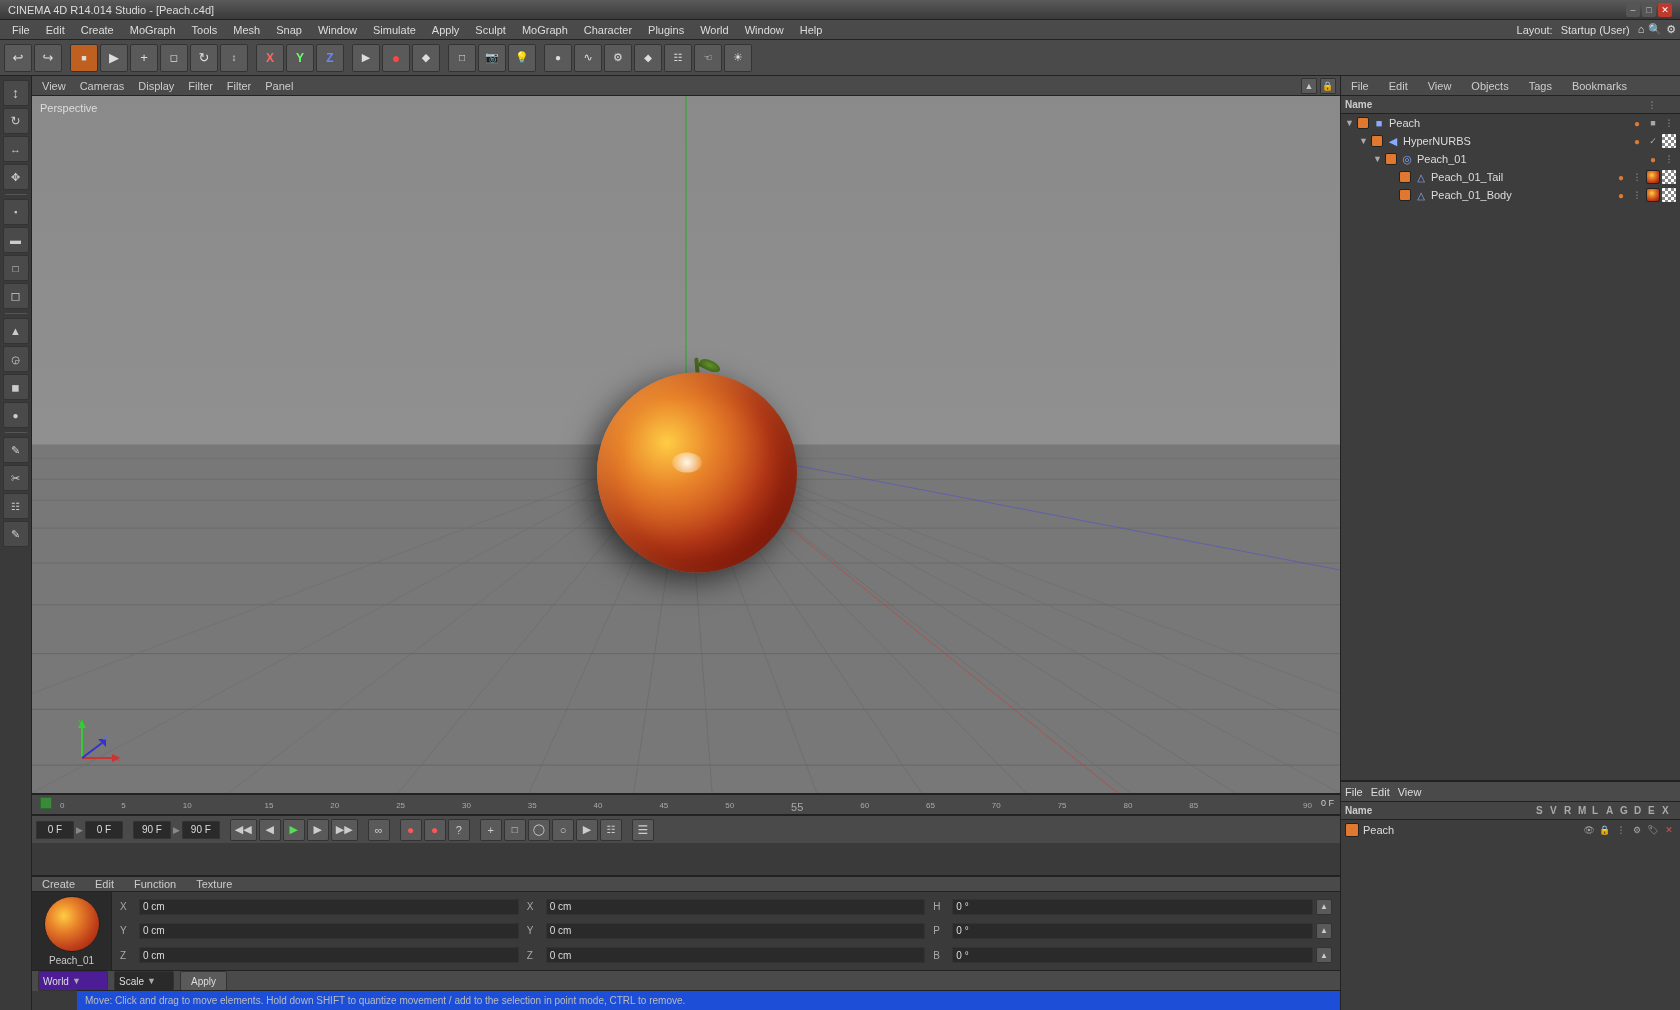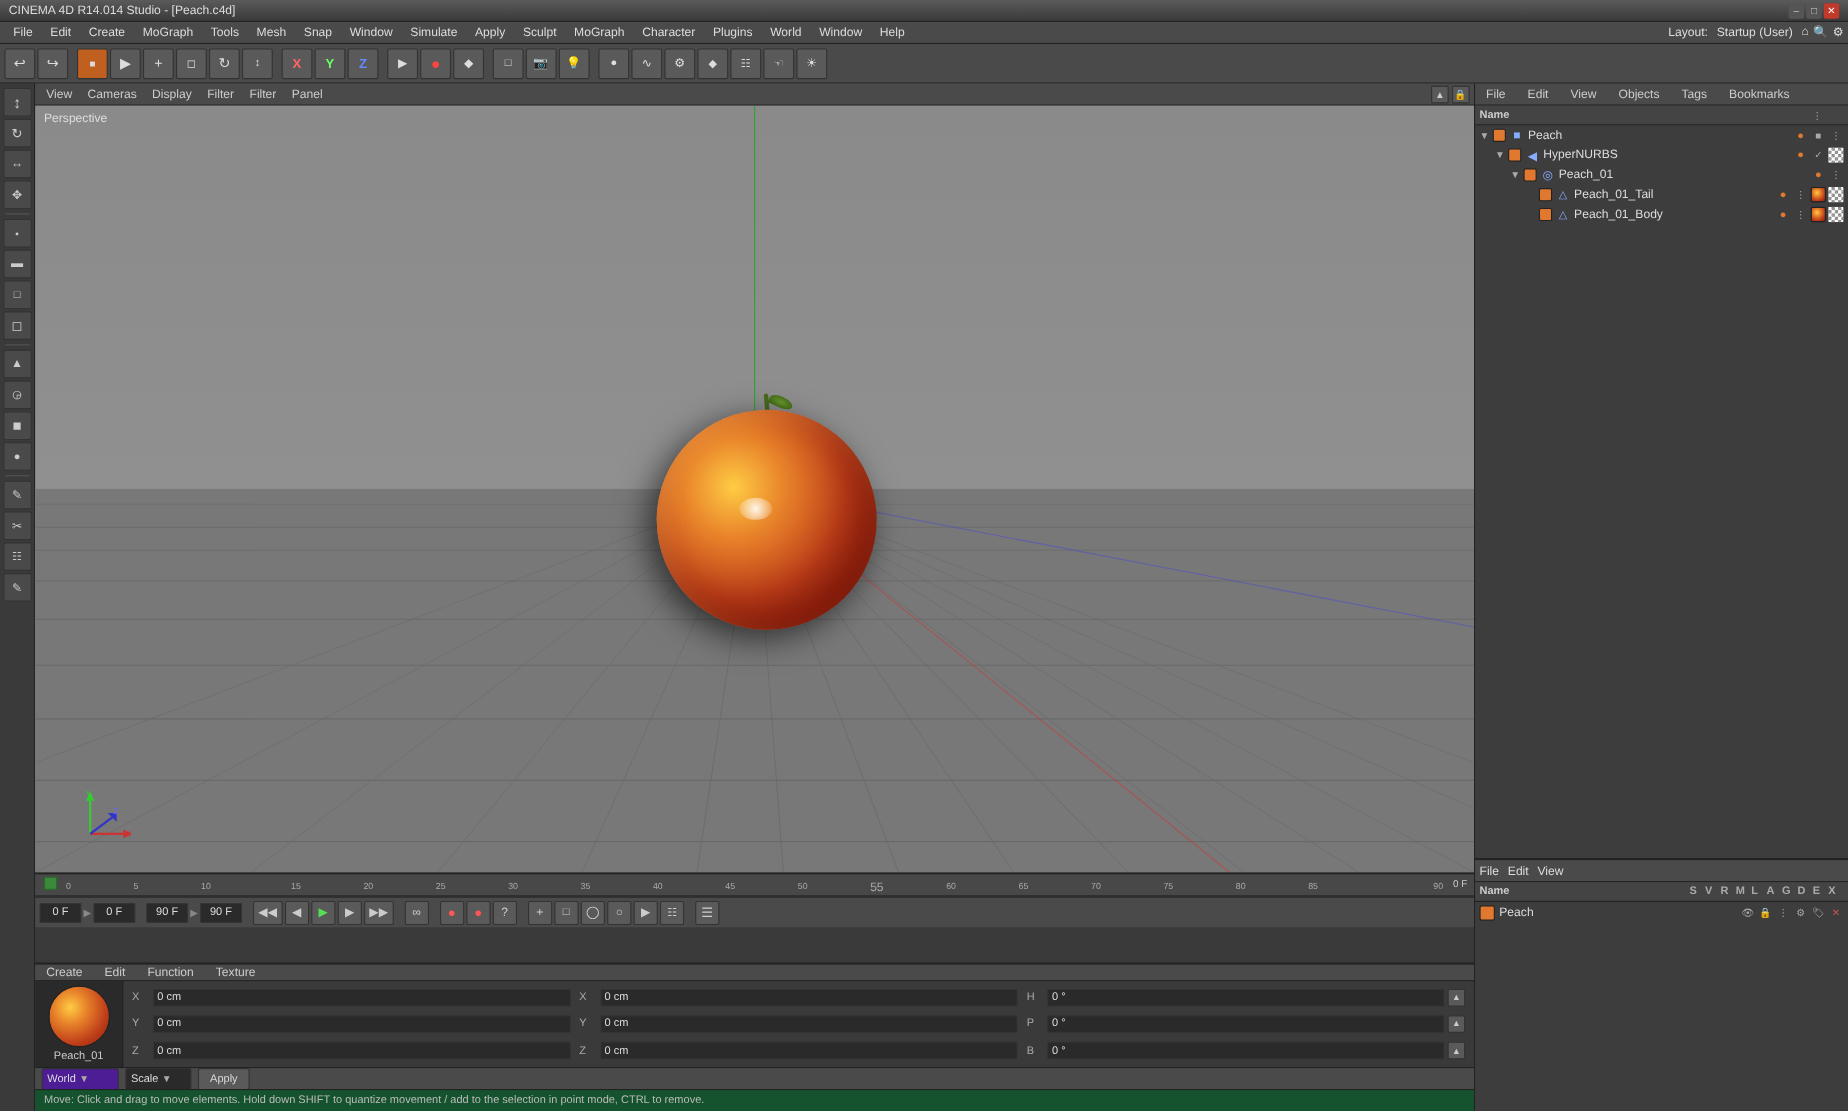--- a/index.html
+++ b/index.html
@@ -108,21 +108,21 @@
     .mat-preview-ball { width: 56px; height: 56px; border-radius: 50%; background: radial-gradient(circle at 35% 35%, #ffcc44 0%, #e8832a 30%, #c0401a 65%, #8b1a0a 100%); border: 1px solid #222; }
     .mat-preview-label { font-size: 10px; color: #ccc; margin-top: 3px; text-align: center; }
     #bp-attrs { flex: 1; padding: 4px 8px; display: grid; grid-template-columns: 1fr 1fr 1fr; gap: 3px 8px; }
     .attr-row { display: flex; align-items: center; gap: 3px; }
     .attr-label { width: 16px; color: #aaa; font-size: 10px; }
     .attr-field { flex: 1; height: 16px; background: #2a2a2a; border: 1px solid #333; color: #ddd; font-size: 10px; padding: 0 3px; border-radius: 1px; display: flex; align-items: center; }
     #bp-bottom-bar { height: 26px; background: #4a4a4a; display: flex; align-items: center; padding: 0 6px; gap: 6px; border-top: 1px solid #222; }
     #world-dropdown { height: 20px; background: #4c1d95; border: 1px solid #333; color: #ddd; font-size: 10px; padding: 0 4px; border-radius: 2px; cursor: pointer; display: flex; align-items: center; gap: 3px; min-width: 70px; }
     #scale-dropdown { height: 20px; background: #2a2a2a; border: 1px solid #333; color: #ddd; font-size: 10px; padding: 0 4px; border-radius: 2px; cursor: pointer; display: flex; align-items: center; gap: 3px; min-width: 60px; }
     #apply-btn { height: 20px; background: #5a5a5a; border: 1px solid #333; color: #ddd; font-size: 10px; padding: 0 10px; border-radius: 2px; cursor: pointer; display: flex; align-items: center; justify-content: flex-end; }
-    #status-bar { height: 20px; background: #14532d; border-top: 1px solid #222; display: flex; align-items: center; padding: 0 8px; }
+    #status-bar { height: 20px; background: #1d4ed8; border-top: 1px solid #222; display: flex; align-items: center; padding: 0 8px; margin-left: 45px; }
     #status-text { font-size: 10px; color: #bbb; }
 
     
     ::-webkit-scrollbar { width: 8px; height: 8px; }
     ::-webkit-scrollbar-track { background: #2a2a2a; }
     ::-webkit-scrollbar-thumb { background: #5a5a5a; border-radius: 2px; }
 
     .checkerboard { background-image: linear-gradient(45deg, #888 25%, transparent 25%), linear-gradient(-45deg, #888 25%, transparent 25%), linear-gradient(45deg, transparent 75%, #888 75%), linear-gradient(-45deg, transparent 75%, #888 75%); background-size: 6px 6px; background-position: 0 0, 0 3px, 3px -3px, -3px 0; background-color: #fff; }
   </style>
 </head>

